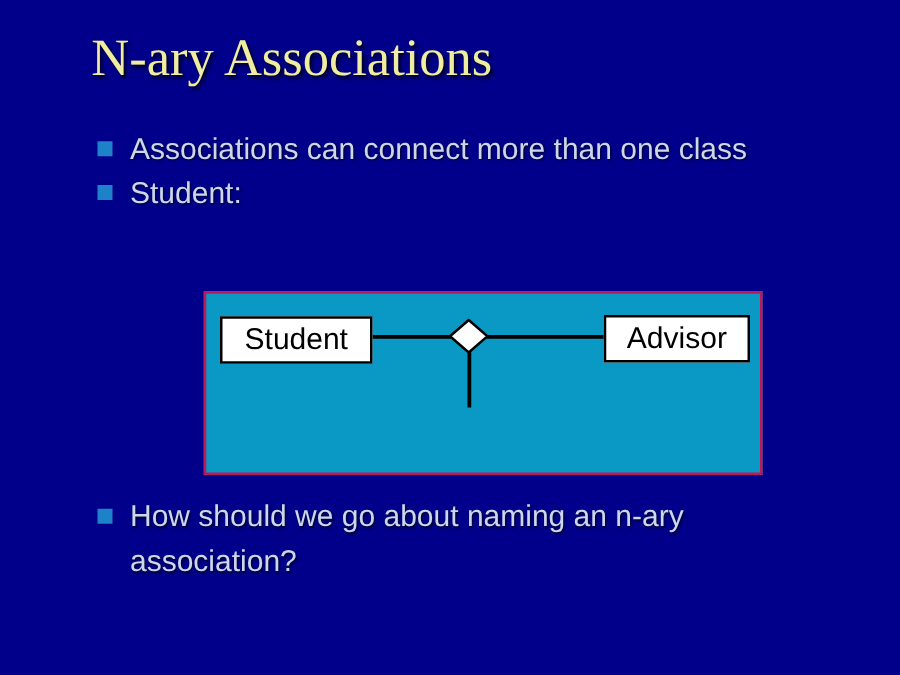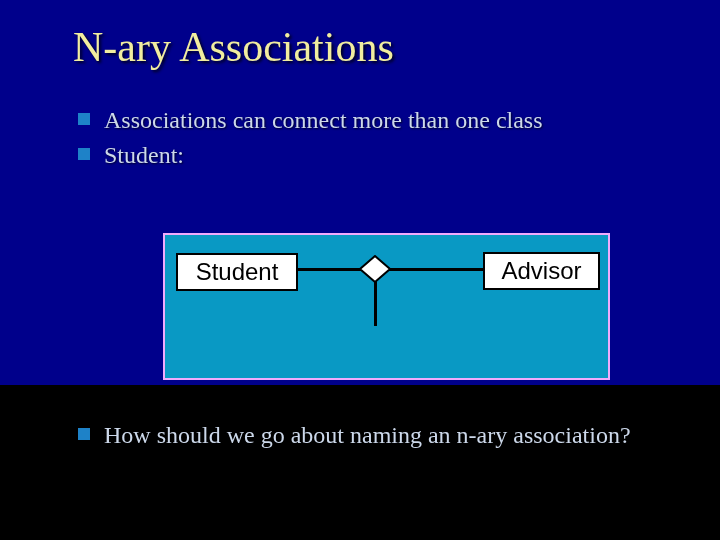--- a/index.html
+++ b/index.html
@@ -1,47 +1,47 @@
 <!DOCTYPE html>
 <html><head>
 <meta charset="utf-8">
 <style>
   html,body{margin:0;padding:0;}
   body{width:720px;height:540px;overflow:hidden;background:#000;}
   .slide{
-    position:relative;width:720px;height:385px;
+    position:relative;width:720px;height:540px;
     background:#00008B;
     font-family:"Liberation Sans","DejaVu Sans",sans-serif;
   }
   .title{
     position:absolute;left:73px;top:22px;margin:0;
     font-family:"Liberation Serif","DejaVu Serif",serif;
     font-weight:400;font-size:42px;line-height:1.2;
     color:#F1ED9F;
     text-shadow:2px 2px 3px rgba(0,0,10,0.85);
     white-space:nowrap;
   }
-  .bullet-row{position:absolute;left:78px;display:flex;align-items:flex-start;font-family:Liberation Serif, serif;}
+  .bullet-row{position:absolute;left:78px;display:flex;align-items:flex-start;}
   .bullet-row .sq{
     flex:0 0 auto;width:12px;height:12px;margin-top:9px;margin-right:14px;
     background:#1E82C8;
   }
   .bullet-row .lbl{
     font-size:24px;line-height:32px;color:#CCD8EA;
     text-shadow:1px 1px 2px rgba(0,0,0,0.7);
   }
   .row-1{top:104px;}
   .row-2{top:139px;}
-  .row-3{top:417px;}
+  .row-3{top:396px;}
   .row-3 .lbl{max-width:570px;line-height:36px;}
   .row-3 .sq{margin-top:11px;}
 
   .diagram{
     position:absolute;left:163px;top:233px;width:447px;height:147px;
-    box-sizing:border-box;border:2px solid #f0abfc;background:#0999C4;
+    box-sizing:border-box;border:2px solid #be185d;background:#0999C4;
   }
   .class-box{
     position:absolute;box-sizing:border-box;
     background:#FFFFFF;border:2px solid #000000;
     display:flex;align-items:center;justify-content:center;
     font-size:24px;color:#000000;z-index:3;
   }
   .box-student{left:11px;top:18px;width:122px;height:38px;}
   .box-advisor{left:318px;top:17px;width:117px;height:38px;}
   .box-major{left:152px;top:90px;width:111px;height:37px;}

